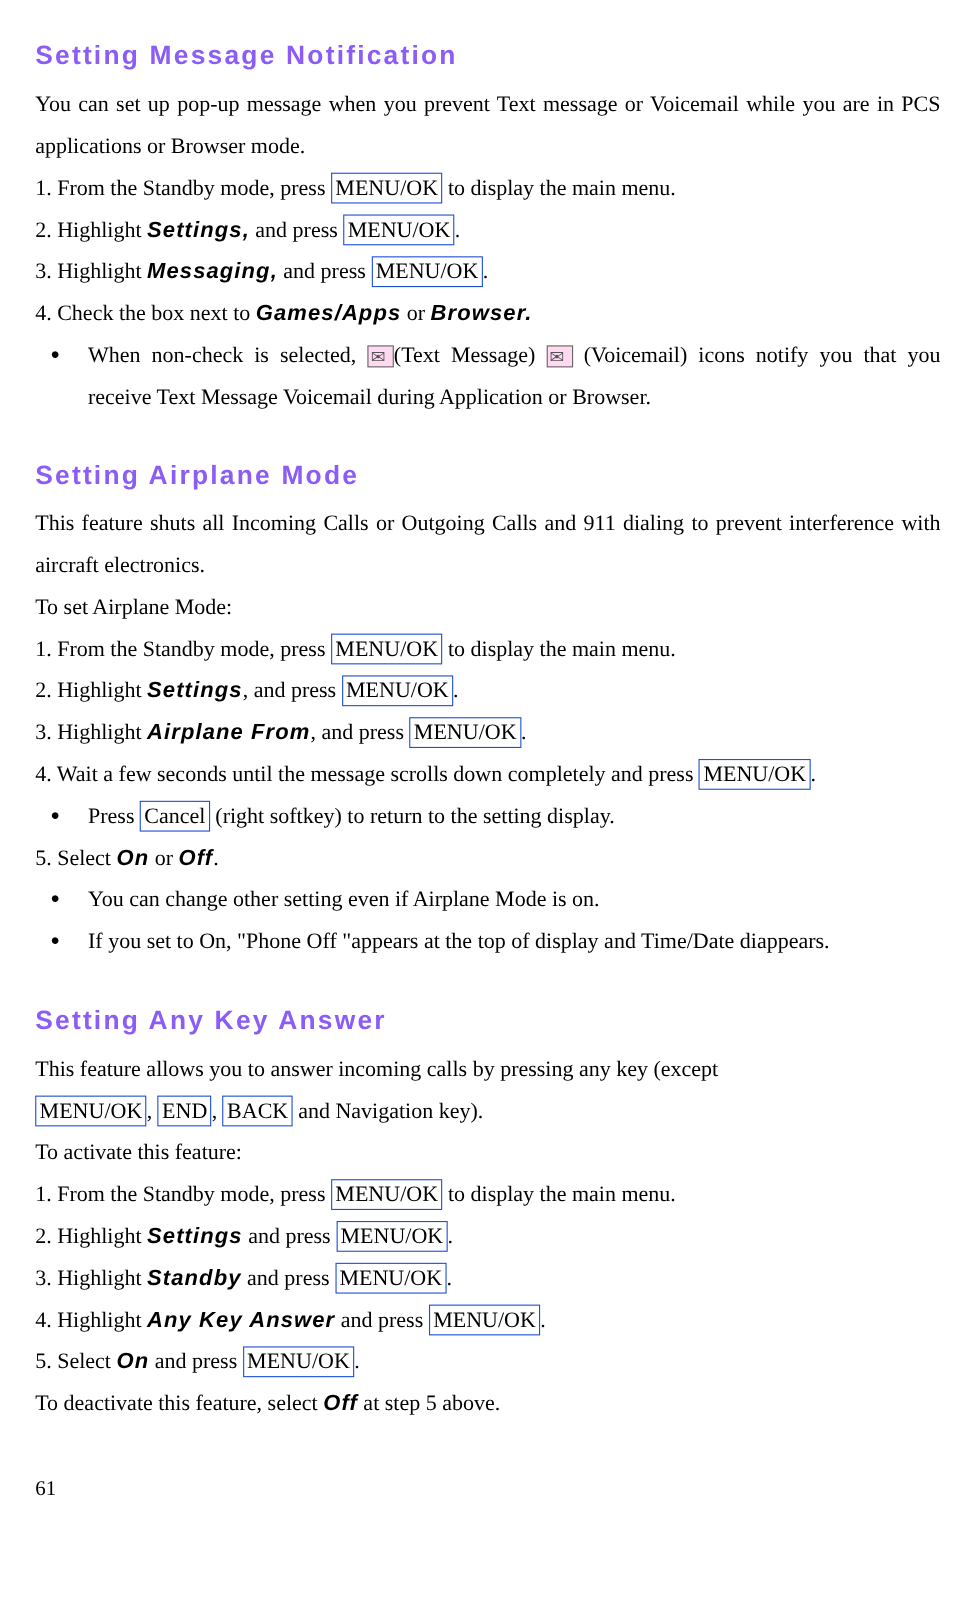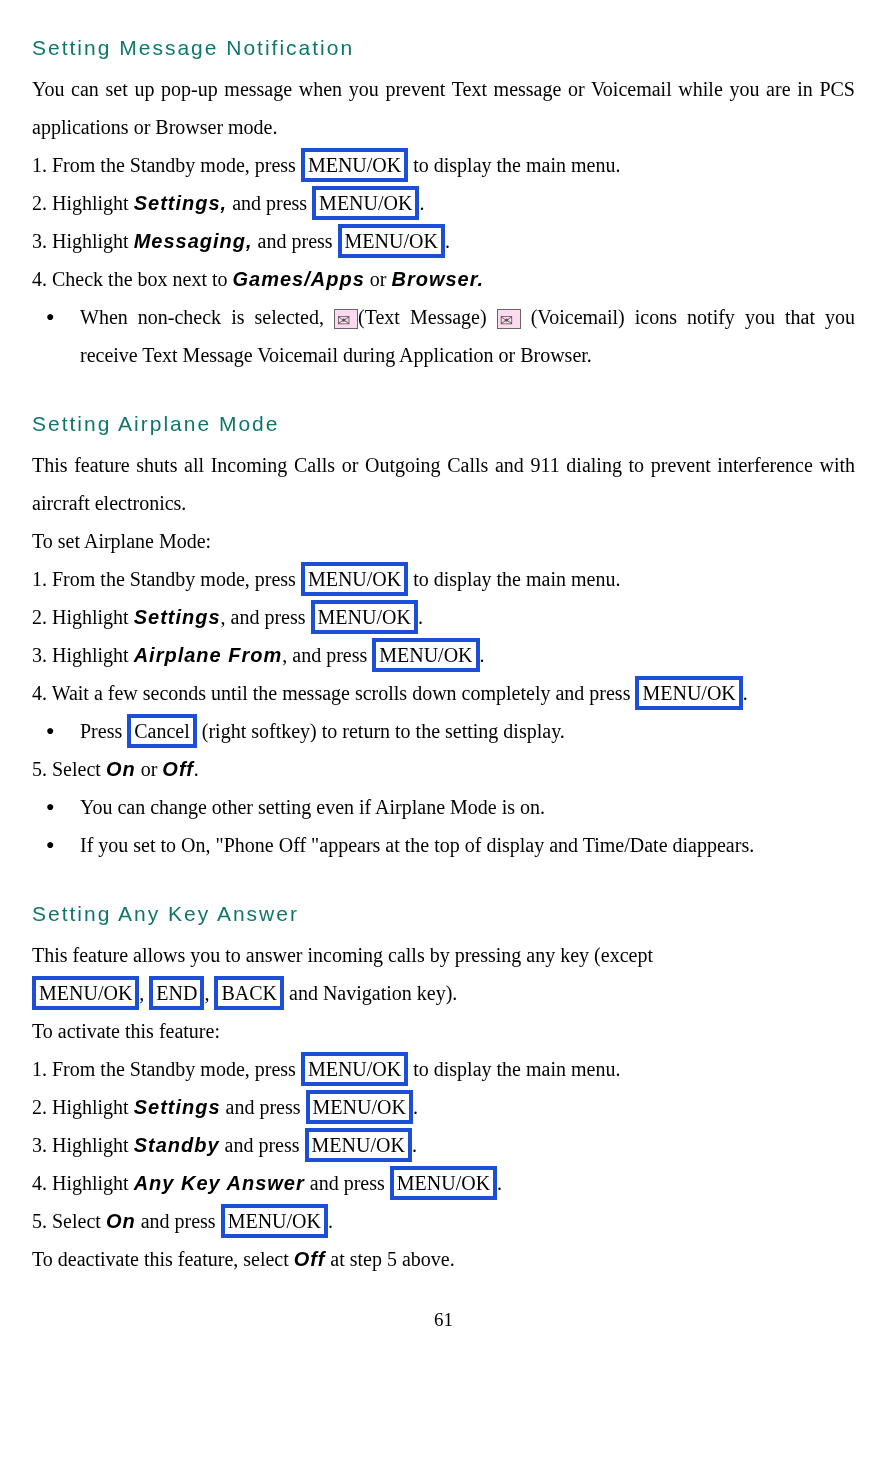--- a/index.html
+++ b/index.html
@@ -6,35 +6,35 @@
       font-family: Georgia, 'Times New Roman', serif;
       width: 887px;
       margin: 0;
       padding: 28px 32px 20px 32px;
       box-sizing: border-box;
       font-size: 20px;
       line-height: 1.9;
       color: #000;
     }
     .heading {
-      color: #0f766e;
+      color: #8b5cf6;
       font-family: Arial, Helvetica, sans-serif;
-      font-weight: normal;
-      font-size: 21px;
+      font-weight: bold;
+      font-size: 24px;
       letter-spacing: 2px;
       margin: 0 0 2px 0;
     }
     p {
       margin: 0;
     }
     .justify {
       text-align: justify;
     }
     .boxed {
-      border: 4px solid #1d4ed8;
+      border: 1px solid #1d4ed8;
       padding: 0px 3px;
       display: inline-block;
       line-height: 1.3;
       vertical-align: baseline;
     }
     .bold-sans {
       font-family: Arial, Helvetica, sans-serif;
       font-weight: bold;
       letter-spacing: 1px;
       font-style: italic;
@@ -67,22 +67,22 @@
     }
     .icon-envelope::after {
       content: "✉";
       position: absolute;
       left: 2px;
       top: -4px;
       font-size: 16px;
       color: #555;
     }
     .page-num {
-      text-align: center;
-      margin-top: 24px;
+      text-align: left;
+      margin-top: 41px;
       font-size: 19px;
     }
     .sect-gap {
       height: 30px;
     }
   </style>
 </head>
 <body>
 
 <p class="heading">Setting Message Notification</p>

